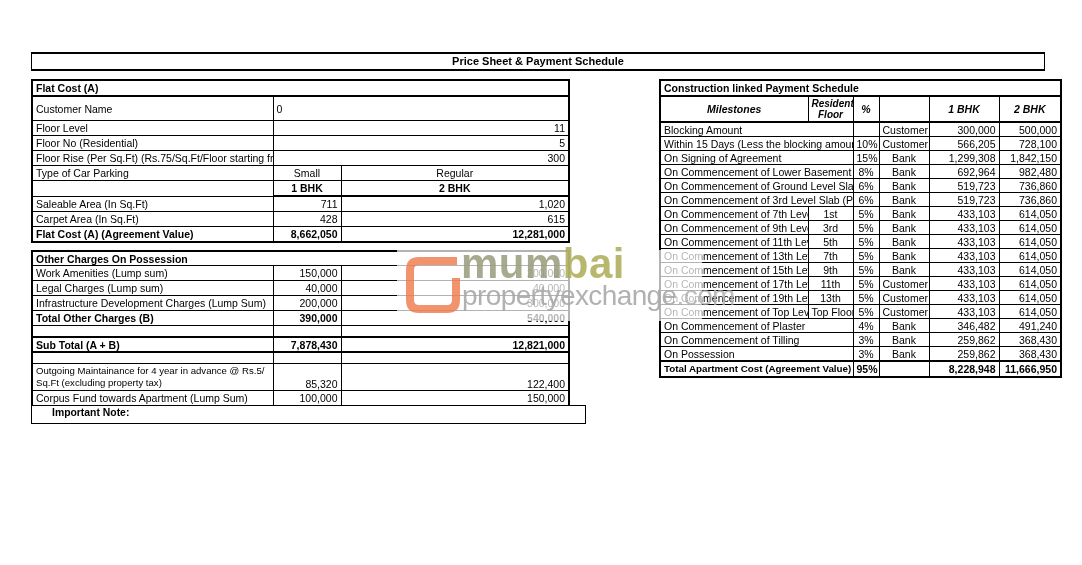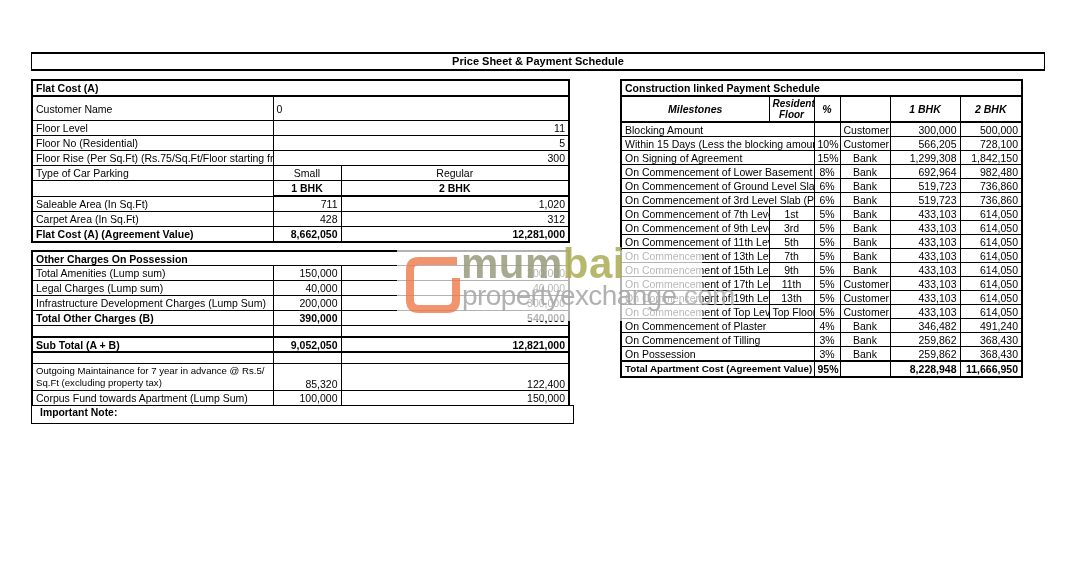--- a/index.html
+++ b/index.html
@@ -23,21 +23,21 @@
   .tall td.val{vertical-align:bottom;}
   .wrap{white-space:normal;line-height:11px;font-size:10px;}
   .hdr td{font-weight:bold;font-style:italic;}
   .smallfit{font-size:9.8px;}
   
   .titlebar{left:31px;top:52px;width:1012px;height:15px;border:1px solid #000;
             border-top-width:2px;border-bottom-width:2px;text-align:center;
             font-weight:bold;font-size:11px;line-height:15px;}
   
   .notes{left:31px;top:405px;width:529px;border:1px solid #000;
-         font-size:10.4px;line-height:12.9px;padding:1px 4px 3px 8px;background:#fff;}
+         font-size:10.4px;line-height:12.9px;padding:1px 4px 3px 20px;background:#fff;}
   
   .wm{left:397px;top:250px;width:305px;height:71px;background:rgba(255,255,255,0.70);
       z-index:5;pointer-events:none;}
   .wm .w1{position:absolute;left:64px;top:-10px;font-size:42px;font-weight:bold;
           line-height:48px;letter-spacing:0.5px;color:rgba(152,155,122,0.85);}
   .wm .w1 .olv{color:rgba(170,172,85,0.85);}
   .wm .w2{position:absolute;left:65px;top:32px;font-size:28px;font-weight:normal;
           line-height:28px;letter-spacing:-0.6px;color:rgba(166,166,166,0.88);}
   .wm .w2 .dotcom{color:rgba(172,172,172,0.80);}
   .wm svg{position:absolute;left:5px;top:2px;}
@@ -92,21 +92,21 @@
     </tbody>
     <tbody id="flat-area">
         <tr class="h15">
     <td class="lbl">Saleable Area (In Sq.Ft)</td>
     <td class="r val">711</td>
     <td class="r val">1,020</td>
   </tr>
         <tr class="h15">
     <td class="lbl">Carpet Area (In Sq.Ft)</td>
     <td class="r val">428</td>
-    <td class="r val">312</td>
+    <td class="r val">615</td>
   </tr>
         <tr class="h15 b">
     <td class="lbl">Flat Cost (A) (Agreement Value)</td>
     <td class="r val">8,662,050</td>
     <td class="r val">12,281,000</td>
   </tr>
       </tbody>
   </table>
 
   <table class="abs tbl" style="left:31px;top:250px;width:537px;">
@@ -115,21 +115,21 @@
         <col style="width:68px">
         <col style="width:228px">
       </colgroup>
     <tbody>
       <tr>
           <td colspan="3" class="b">Other Charges On Possession</td>
         </tr>
     </tbody>
     <tbody id="oc-rows">
         <tr class="h15">
-    <td class="lbl">Total Amenities (Lump sum)</td>
+    <td class="lbl">Work Amenities (Lump sum)</td>
     <td class="r val">150,000</td>
     <td class="r val">200,000</td>
   </tr>
         <tr class="h15">
     <td class="lbl">Legal Charges  (Lump sum)</td>
     <td class="r val">40,000</td>
     <td class="r val">40,000</td>
   </tr>
         <tr class="h15">
     <td class="lbl">Infrastructure Development Charges (Lump Sum)</td>
@@ -143,32 +143,32 @@
   </tr>
       </tbody>
     <tbody>
       <tr class="sp">
           <td></td>
           <td></td>
           <td></td>
         </tr>
       <tr>
         <td class="b thickt thickb">Sub Total (A + B)</td>
-        <td class="b r thickt thickb">9,052,050</td>
+        <td class="b r thickt thickb">7,878,430</td>
         <td class="b r thickt thickb">12,821,000</td>
       </tr>
       <tr class="sp">
           <td></td>
           <td></td>
           <td></td>
         </tr>
     </tbody>
     <tbody id="oc-poss">
         <tr class="h15 tall">
-    <td class="lbl">Outgoing Maintainance for 7 year in advance @ Rs.5/ Sq.Ft (excluding property tax)</td>
+    <td class="lbl">Outgoing Maintainance for 4 year in advance @ Rs.5/ Sq.Ft (excluding property tax)</td>
     <td class="r val">85,320</td>
     <td class="r val">122,400</td>
   </tr>
         <tr class="h15">
     <td class="lbl">Corpus Fund towards Apartment (Lump Sum)</td>
     <td class="r val">100,000</td>
     <td class="r val">150,000</td>
   </tr>
         <tr class="h15 b">
     <td class="lbl">Total Other Charges (C)</td>
@@ -187,21 +187,21 @@
         <div class="note-line"></div>
         <div class="note-line"></div>
         <div class="note-line"></div>
         <div class="note-line"></div>
         <div class="note-line"></div>
         <div class="note-line"></div>
         <div class="note-line"></div>
       </div>
   </div>
 
-  <table class="abs tbl" style="left:620px;top:79px;width:401px;">
+  <table class="abs tbl" style="left:659px;top:79px;width:401px;">
     <colgroup>
       <col style="width:148px">
         <col style="width:45px">
         <col style="width:26px">
       <col style="width:50px">
         <col style="width:70px">
         <col style="width:62px">
     </colgroup>
     <tbody>
       <tr class="h15">

